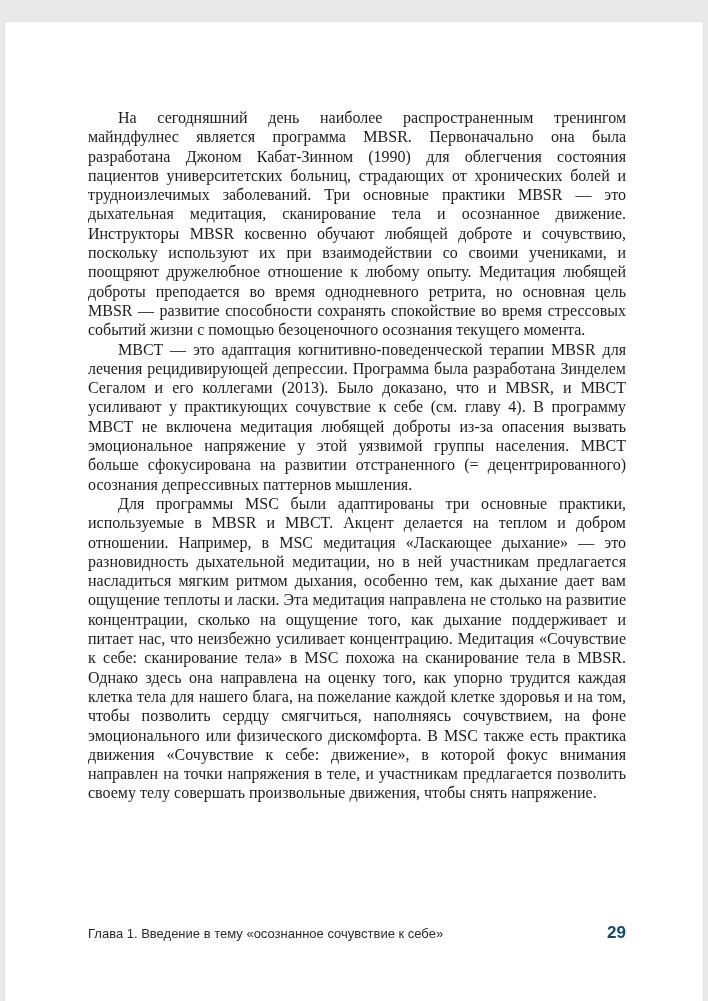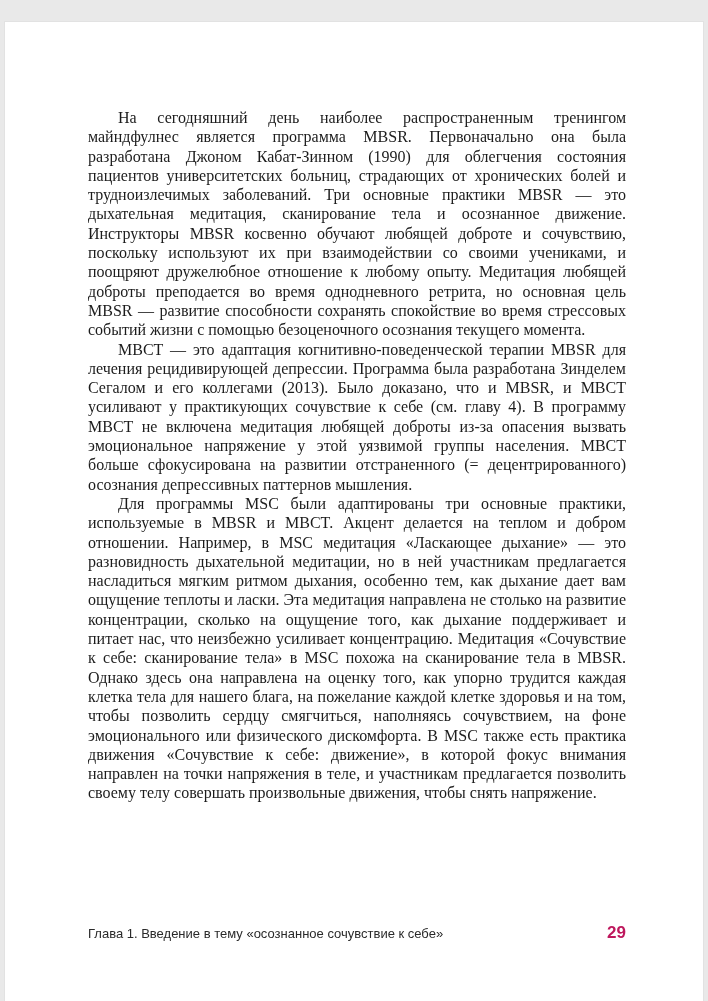--- a/index.html
+++ b/index.html
@@ -50,21 +50,21 @@
   }
   .footer-chapter {
     font-family: "Liberation Sans", sans-serif;
     font-size: 13px;
     color: #2a2a2a;
   }
   .footer-pagenum {
     font-family: "Liberation Sans", sans-serif;
     font-size: 17px;
     font-weight: bold;
-    color: #be185d;
+    color: #0c4a6e;
   }
 </style>
 </head>
 <body>
 
 <div class="page">
 
   <div class="content">
     <p class="para">На сегодняшний день наиболее распространенным тренингом майндфулнес является программа MBSR. Первоначально она была разработана Джоном Кабат-Зинном (1990) для облегчения состояния пациентов университетских больниц, страдающих от хронических болей и трудноизлечимых заболеваний. Три основные практики MBSR — это дыхательная медитация, сканирование тела и осознанное движение. Инструкторы MBSR косвенно обучают любящей доброте и сочувствию, поскольку используют их при взаимодействии со своими учениками, и поощряют дружелюбное отношение к любому опыту. Медитация любящей доброты преподается во время однодневного ретрита, но основная цель MBSR — развитие способности сохранять спокойствие во время стрессовых событий жизни с помощью безоценочного осознания текущего момента.</p>
     <p class="para">MBCT — это адаптация когнитивно-поведенческой терапии MBSR для лечения рецидивирующей депрессии. Программа была разработана Зинделем Сегалом и его коллегами (2013). Было доказано, что и MBSR, и MBCT усиливают у практикующих сочувствие к себе (см. главу 4). В программу MBCT не включена медитация любящей доброты из-за опасения вызвать эмоциональное напряжение у этой уязвимой группы населения. MBCT больше сфокусирована на развитии отстраненного (= децентрированного) осознания депрессивных паттернов мышления.</p>

